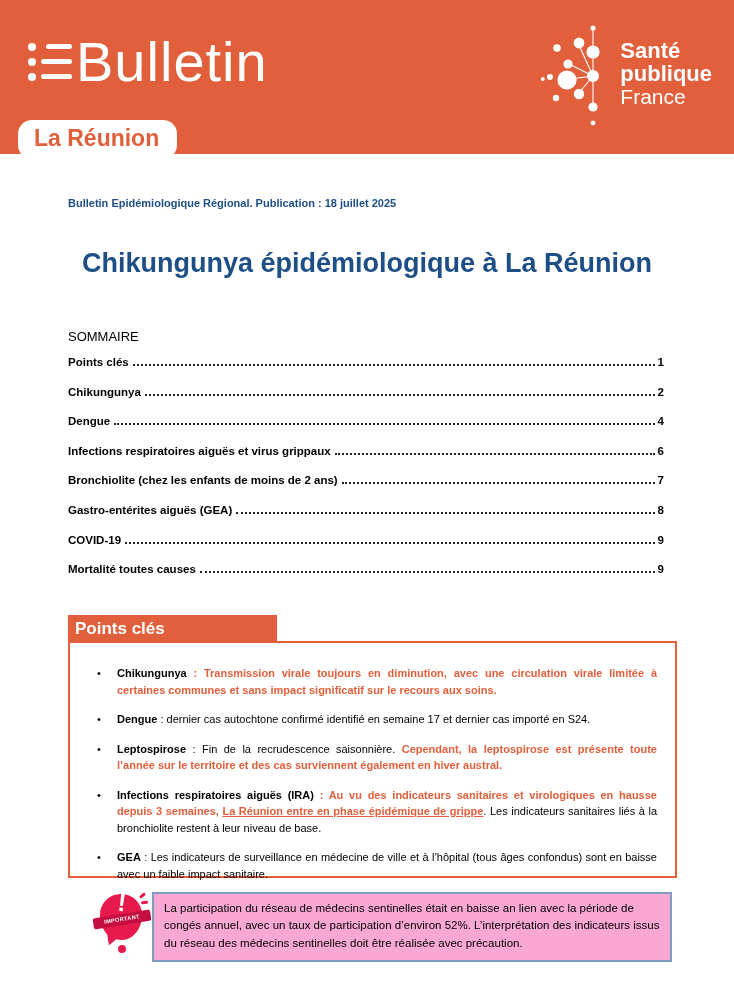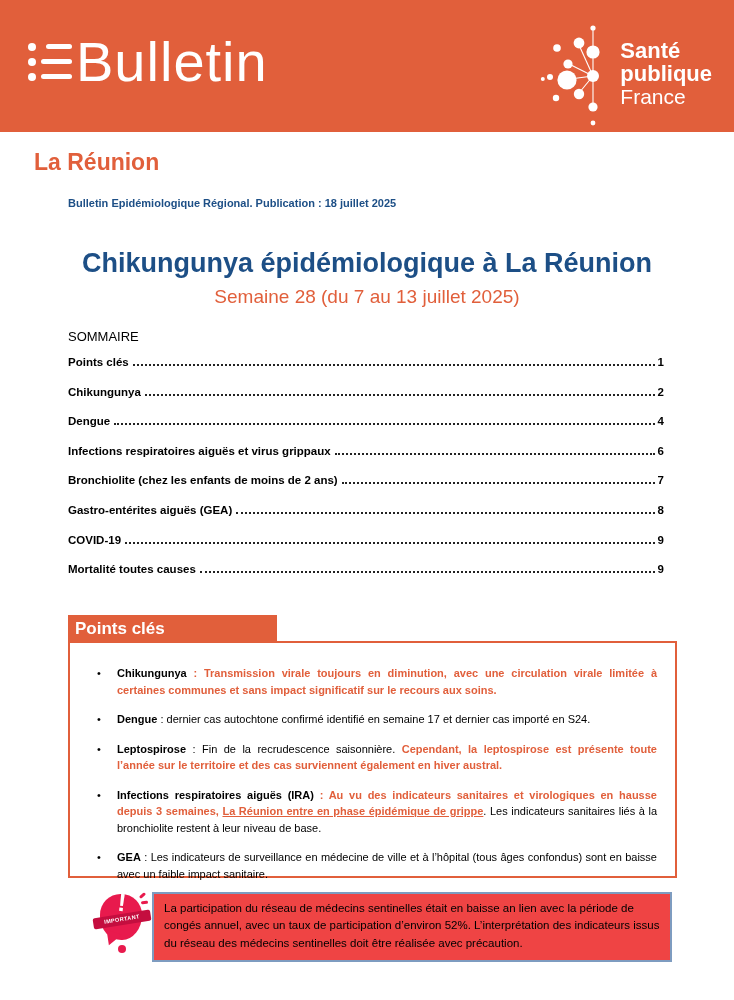--- a/index.html
+++ b/index.html
@@ -8,34 +8,34 @@
     --ink:#1a1a1a;
     --stamp:#E81A4D;
     --stamp-dark:#C40E3F;
     --note-border:#7E9CC0;
   }
   *{margin:0;padding:0;box-sizing:border-box;}
   body{background:#fff;font-family:"Liberation Sans",sans-serif;}
   .page{position:relative;width:734px;height:1000px;background:#fff;overflow:hidden;margin:0 auto;}
 
   
-  .header{position:absolute;top:0;left:0;width:734px;height:132px;background:var(--orange);}
+  .header{position:absolute;top:0;left:0;width:734px;height:154px;background:var(--orange);}
   .logo-left{position:absolute;top:34px;left:28px;display:flex;align-items:center;}
   .list-icon{position:relative;width:44px;height:48px;margin-right:4px;}
   .list-icon .dot{position:absolute;left:0;width:8px;height:8px;border-radius:50%;background:#fff;}
   .list-icon .bar{position:absolute;height:5px;border-radius:3px;background:#fff;}
   .wordmark{color:#fff;font-size:56px;font-weight:300;letter-spacing:1px;line-height:1;}
 
   .spf-logo{position:absolute;top:22px;right:22px;display:flex;align-items:center;}
   .spf-dots{width:72px;height:104px;margin-right:8px;}
   .spf-text{color:#fff;line-height:1.04;}
   .spf-text .b1,.spf-text .b2{font-weight:bold;font-size:22px;}
   .spf-text .b3{font-weight:300;font-size:21px;}
 
-  .region-badge{position:absolute;left:18px;top:144px;background:#fff;color:var(--orange);
+  .region-badge{position:absolute;left:18px;top:120px;background:#fff;color:var(--orange);
     font-weight:bold;font-size:23px;padding:5px 18px 7px 16px;border-radius:14px;}
 
   
   .pub-line{position:absolute;left:68px;top:197px;color:var(--blue);font-weight:bold;font-size:11px;}
   .doc-title{position:absolute;left:0;top:248px;width:734px;text-align:center;color:var(--blue);
     font-weight:bold;font-size:27px;}
   .doc-subtitle{position:absolute;left:0;top:286px;width:734px;text-align:center;color:var(--orange);
     font-size:19px;}
 
   
@@ -70,21 +70,21 @@
     font-weight:bold;font-size:25px;line-height:1;transform:rotate(7deg);}
   .stamp-ribbon{position:absolute;left:-3px;top:24px;width:58px;height:11px;background:var(--stamp-dark);
     transform:rotate(-9deg);border-radius:2px;color:#fff;font-weight:bold;font-size:5.5px;
     letter-spacing:.4px;text-align:center;line-height:11px;}
   .stamp-accent{position:absolute;width:7px;height:3px;border-radius:2px;background:var(--stamp);}
   .stamp-accent.a1{right:2px;top:4px;transform:rotate(-40deg);}
   .stamp-accent.a2{right:0;top:11px;transform:rotate(-5deg);}
   .stamp-dot{position:absolute;left:22px;top:55px;width:8px;height:8px;border-radius:50%;background:var(--stamp);}
 
   .note-box{position:absolute;left:152px;top:892px;width:520px;border:2px solid var(--note-border);
-    background:#ef4444;padding:6px 10px 8px 10px;font-size:11.5px;line-height:1.5;color:#000;}
+    background:#f9a8d4;padding:6px 10px 8px 10px;font-size:11.5px;line-height:1.5;color:#000;}
 </style>
 </head>
 <body>
 
 <div class="page">
 
   <div class="header">
     <div class="logo-left">
       <span class="list-icon">
         <span class="dot" style="top:5px"></span>
@@ -129,21 +129,20 @@
         <div class="b2">publique</div>
         <div class="b3">France</div>
       </div>
     </div>
 
     <div class="region-badge">La Réunion</div>
   </div>
 
   <div class="pub-line">Bulletin Epidémiologique Régional. Publication : 18 juillet 2025</div>
   <h1 class="doc-title">Chikungunya épidémiologique à La Réunion</h1>
-  <div class="doc-subtitle">Semaine 28 (du 7 au 13 juillet 2025)</div>
 
   <div class="sommaire">SOMMAIRE</div>
   <div class="toc">
       <div class="toc-row">
         <span class="toc-label">Points clés</span>
         <span class="toc-leader"></span>
         <span class="toc-page">1</span>
       </div>
       <div class="toc-row">
         <span class="toc-label">Chikungunya</span>

